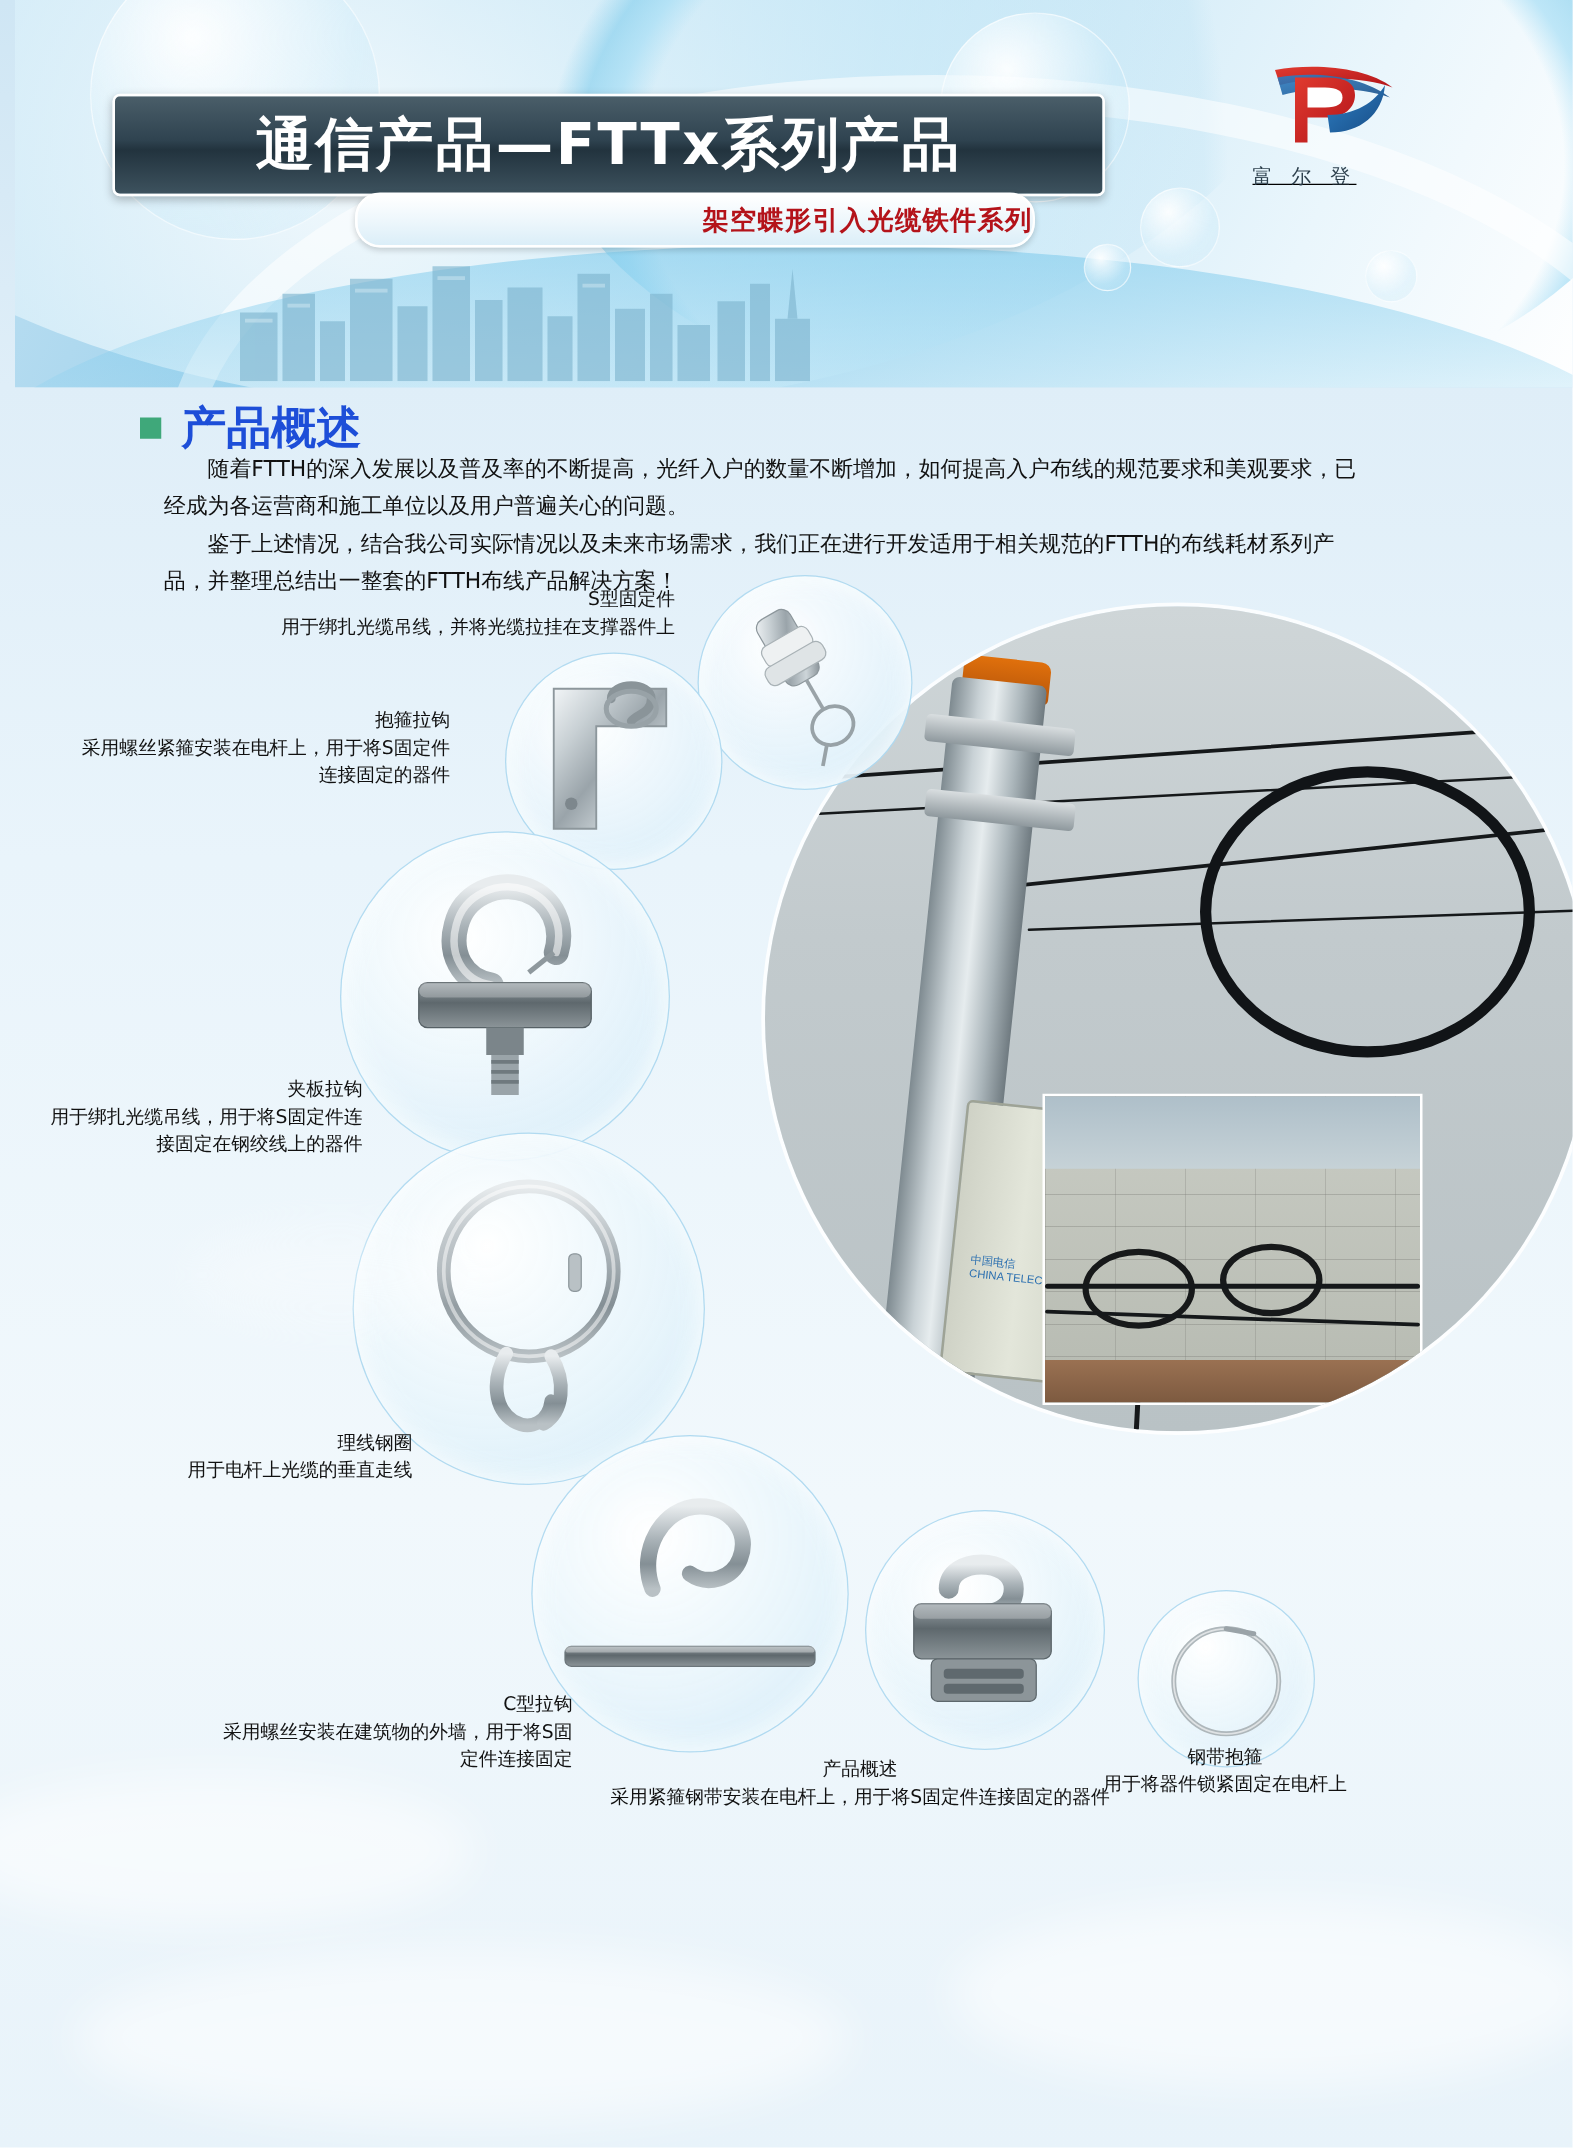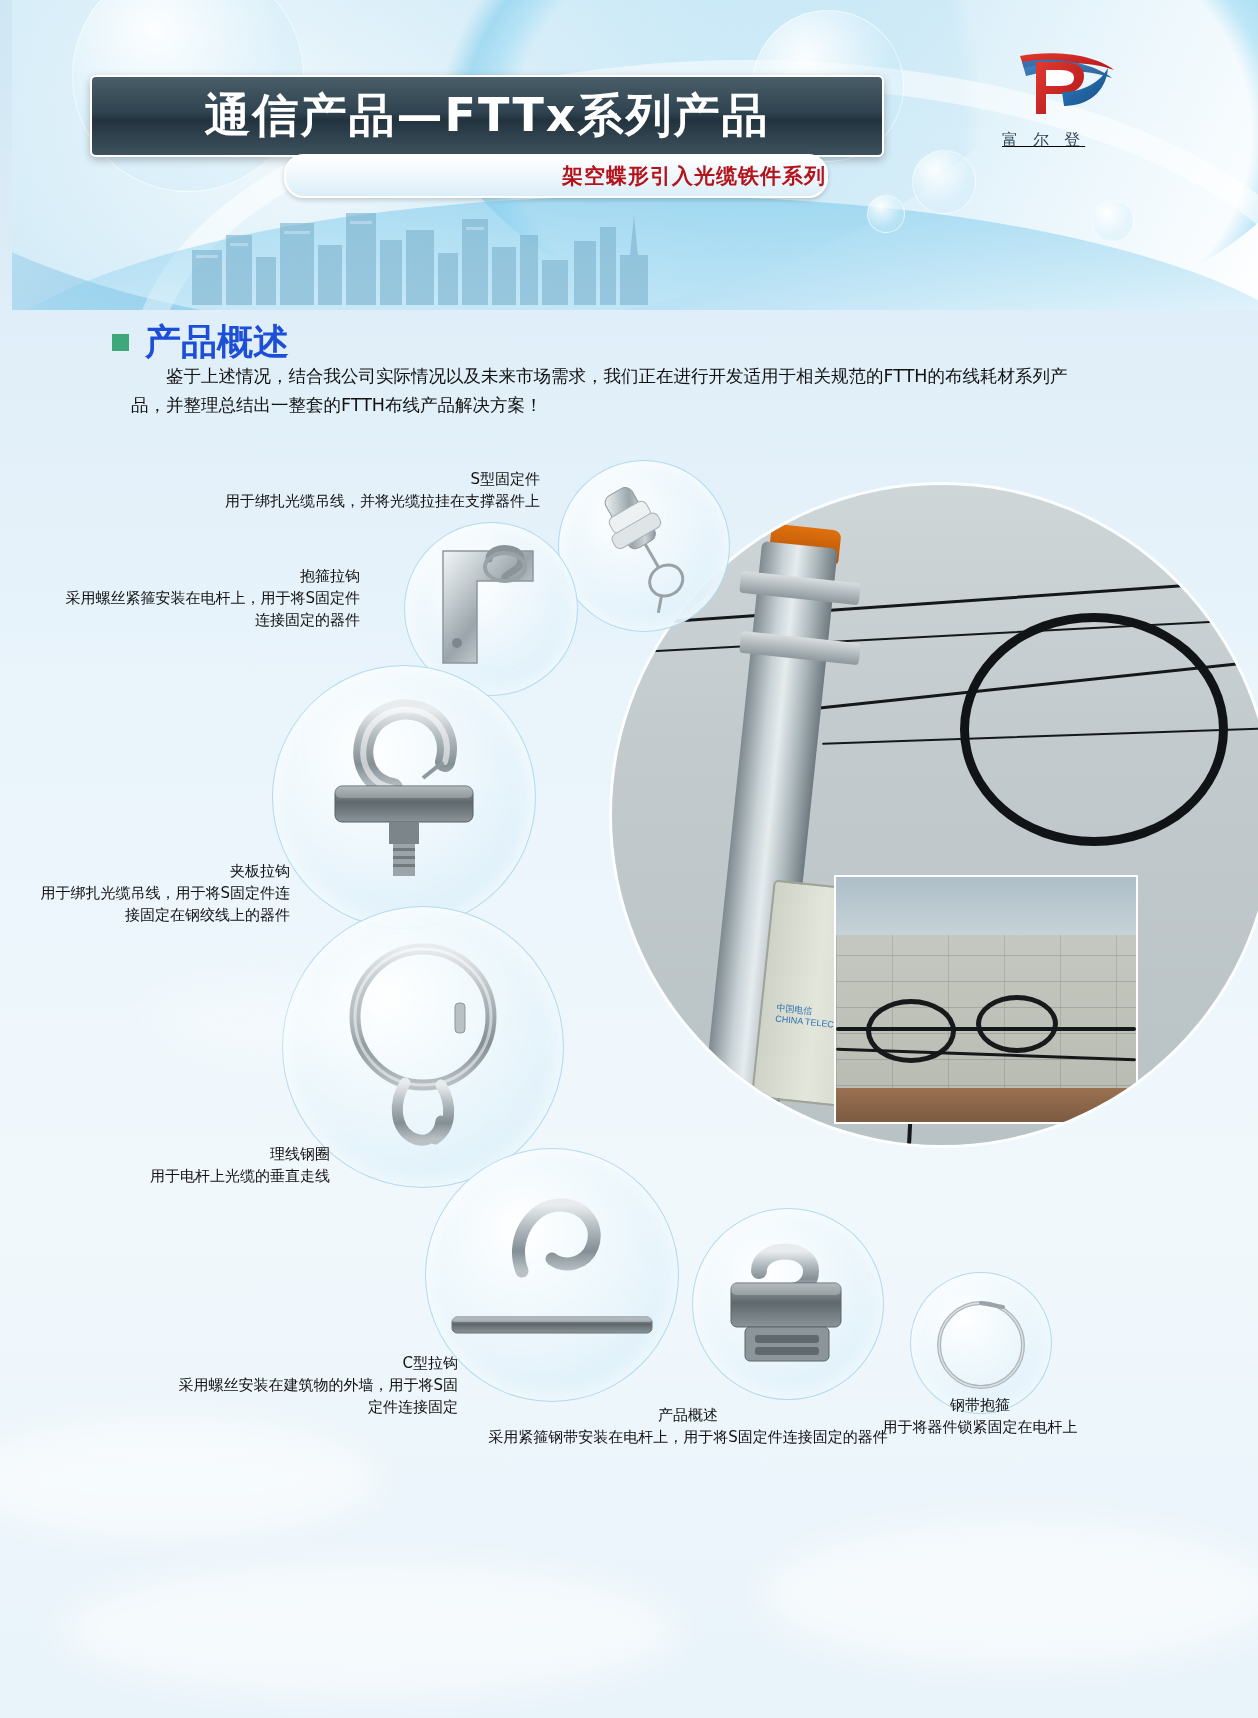--- a/index.html
+++ b/index.html
@@ -379,20 +379,21 @@
     <div class="logo-text">富 尔 登</div>
   </div>
 </div>
 
 <div class="section-heading">
   <span class="section-bullet"></span>
   <span class="section-title">产品概述</span>
 </div>
 
 <div class="paragraphs">
+  <p>随着FTTH的深入发展以及普及率的不断提高，光纤入户的数量不断增加，如何提高入户布线的规范要求和美观要求，已经成为各运营商和施工单位以及用户普遍关心的问题。</p>
   <p>鉴于上述情况，结合我公司实际情况以及未来市场需求，我们正在进行开发适用于相关规范的FTTH的布线耗材系列产品，并整理总结出一整套的FTTH布线产品解决方案！</p>
 </div>
 
 <div class="photo-circle">
   <div class="photo-bg"></div>
 
   <div class="wire" style="left:0; top:116px; width:660px; height:3px; transform:rotate(-4deg);"></div>
   <div class="wire" style="left:0; top:150px; width:660px; height:2px; transform:rotate(-3deg);"></div>
   <div class="wire" style="left:200px; top:198px; width:460px; height:3px; transform:rotate(-6deg);"></div>
   <div class="wire" style="left:210px; top:250px; width:450px; height:2px; transform:rotate(-2deg);"></div>

